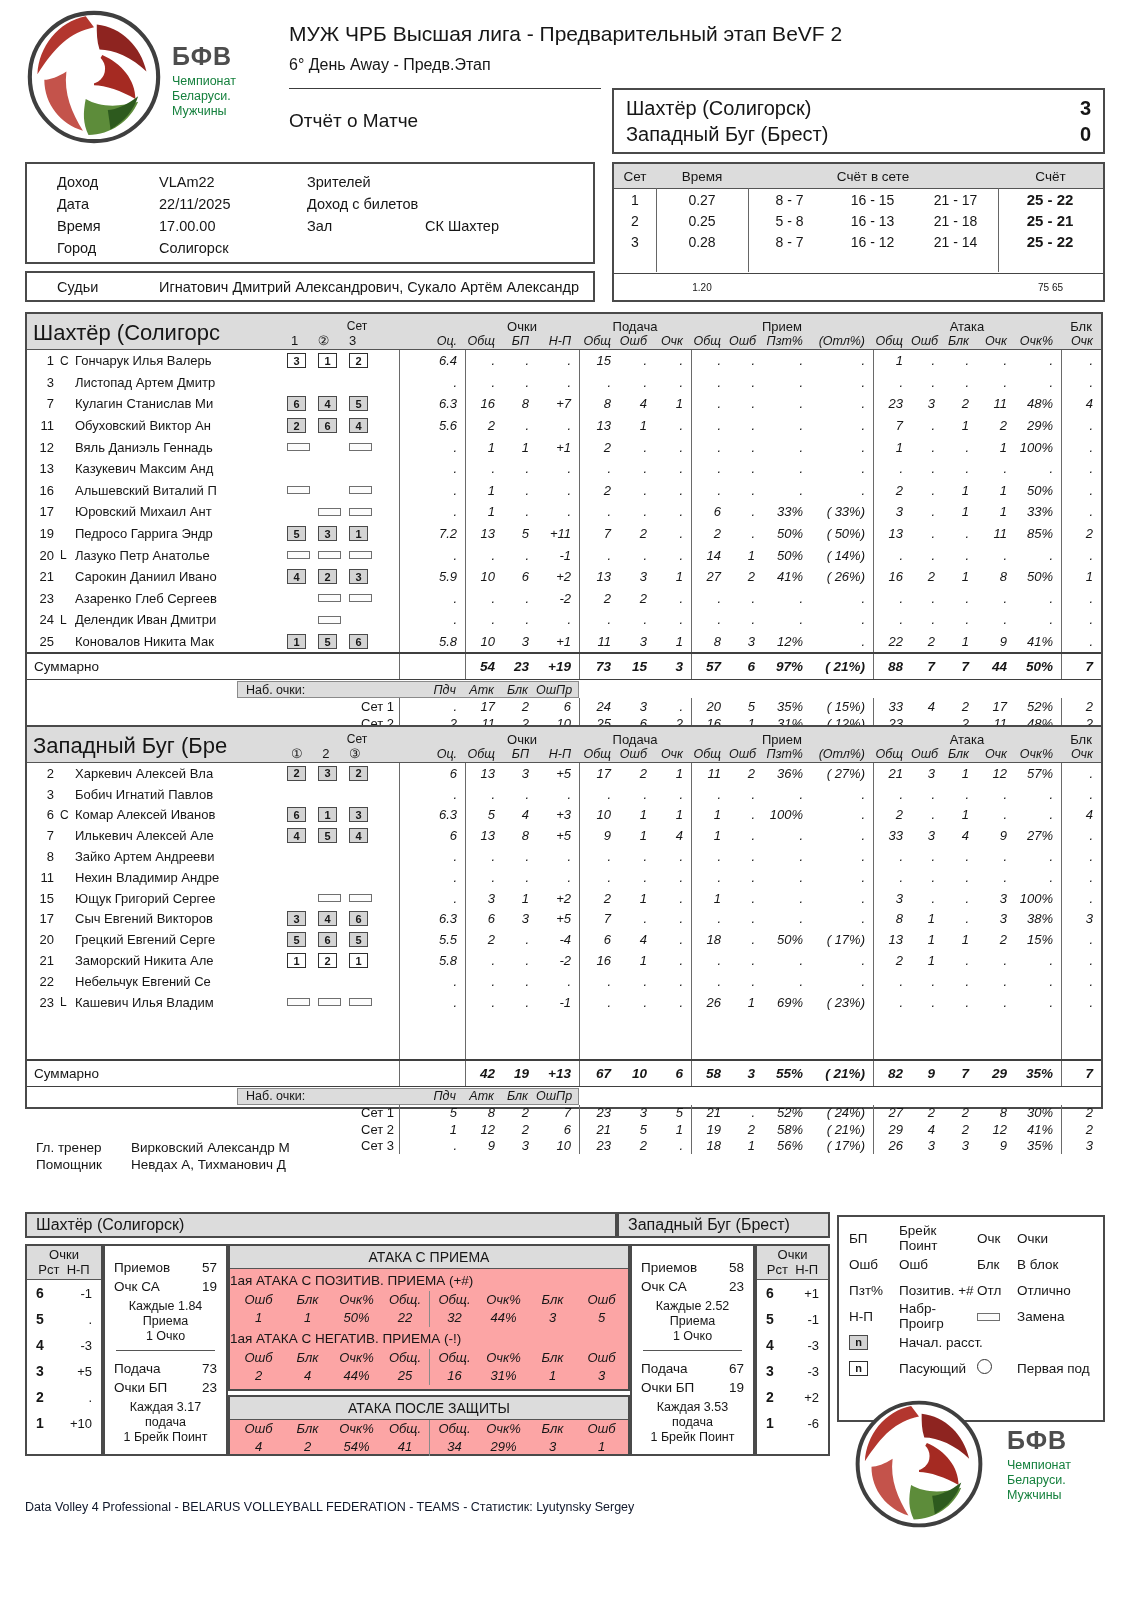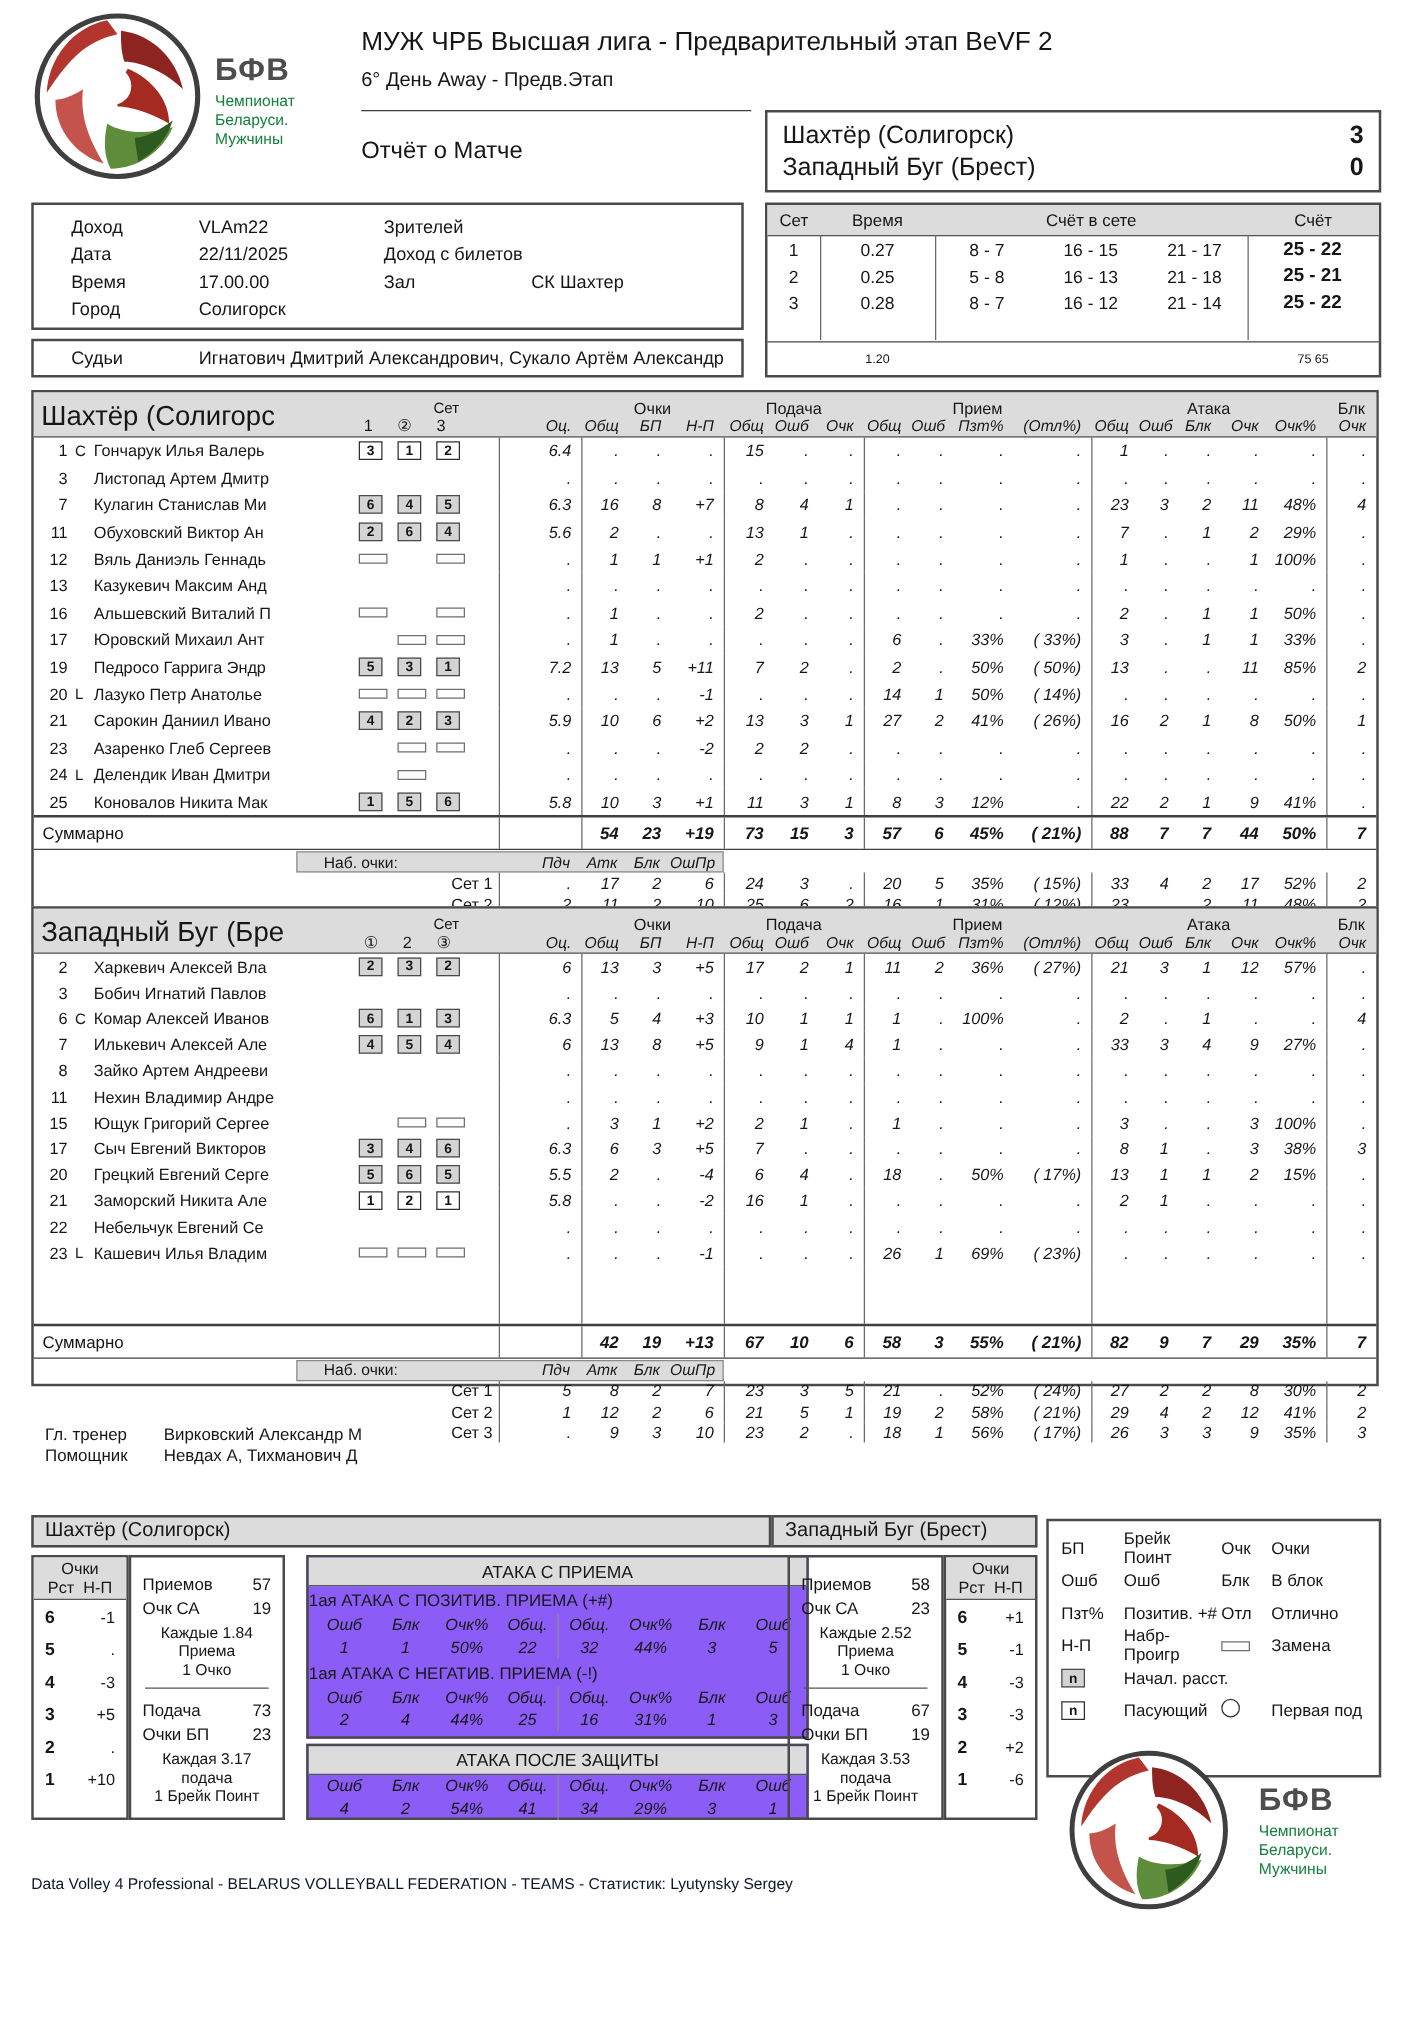--- a/index.html
+++ b/index.html
@@ -69,21 +69,21 @@
   .dc{flex:none;box-sizing:border-box;display:flex;align-items:center;justify-content:flex-end;
       padding-right:8px;white-space:nowrap;overflow:hidden}
   .bl{border-left:1px solid #6a6a6a}
   .sumrow{display:flex;height:25px;align-items:stretch;font-weight:bold;font-size:13.5px;
           border-top:2px solid #3f3f3f;border-bottom:1px solid #3f3f3f}
   .sum-label{width:372px;flex:none;box-sizing:border-box;padding-left:7px;display:flex;align-items:center;font-weight:normal;font-size:13.5px}
   .nabarea{position:relative;padding:1px 0 4px 0;min-height:86px}
   .nabhead{display:flex;height:17px;font-size:12.5px;align-items:stretch}
   .nab-spacer{width:210px;flex:none}
   .nab-box{display:flex;background:#dcdcdc;border:1px solid #8a8a8a;box-sizing:border-box;align-items:center}
-  .nab-label{width:160px;flex:none;box-sizing:border-box;padding-left:21px}
+  .nab-label{width:160px;flex:none;box-sizing:border-box;padding-left:8px}
   .srow{display:flex;height:16.5px;align-items:stretch;font-size:13px}
   .srow-label{width:372px;flex:none;box-sizing:border-box;text-align:right;padding-right:5px;display:flex;align-items:center;justify-content:flex-end}
   .coaches{position:absolute;left:9px;bottom:4px;font-size:13.5px;line-height:17.5px}
   .coach-lbl{display:inline-block;width:95px}
   
   .bottom{position:absolute;left:25px;top:1212px;width:1080px;height:290px}
   .bt-hdr{position:absolute;top:0;height:26px;background:#dcdcdc;border:2px solid #4a4a4a;box-sizing:border-box;
           font-size:16px;display:flex;align-items:center;padding-left:9px}
   .bt-home-hdr{left:0;width:592px}
   .bt-away-hdr{left:592px;width:213px}
@@ -91,21 +91,21 @@
   .pts-home{left:0}.pts-away{left:730px;width:75px}
   .pts-head{background:#dcdcdc;border-bottom:1px solid #555;text-align:center;padding:1px 0 2px;line-height:15px;font-size:13px}
   .pts-row{display:flex;height:26px;align-items:center;padding:0 9px;justify-content:space-between}
   .pts-r{font-weight:bold;font-size:14px}
   .stats-box{position:absolute;top:32px;width:125px;height:212px;border:2px solid #4a4a4a;box-sizing:border-box;
              padding-top:12px;font-size:13.5px}
   .stats-home{left:78px}.stats-away{left:605px}
   .stat-line{display:flex;justify-content:space-between;padding:0 9px;height:19px;align-items:center}
   .stat-note{text-align:center;font-size:12.5px;line-height:15px;margin:3px 0 6px}
   .stat-hr{border-top:1px solid #555;margin:5px 11px 8px}
-  .atk-box{position:absolute;left:220px;width:402px;border:2px solid #4a4a4a;box-sizing:border-box;background:#8b5cf6}
+  .atk-box{position:absolute;left:203px;width:402px;border:2px solid #4a4a4a;box-sizing:border-box;background:#fca5a5}
   .atk1{top:32px;height:147px}.atk2{top:183px;height:61px}
   .atk-title{background:#dcdcdc;border-bottom:1px solid #555;text-align:center;font-size:14px;height:22px;line-height:22px}
   .atk-sub{text-align:left;font-size:13.5px;margin-top:4px;height:18px}
   .atk-cols,.atk-vals{display:flex;padding:0 4px}
   .ac{width:49px;flex:none;text-align:center;font-size:13px;height:18px;line-height:18px;box-sizing:border-box}
   .atk-cols i:nth-of-type(4),.atk-vals i:nth-of-type(4){border-right:1px solid #8a8a8a}
   .legend{position:absolute;left:812px;top:3px;width:268px;height:207px;border:2px solid #4a4a4a;box-sizing:border-box;
           padding:8px 6px 0 10px;font-size:13.5px}
   .lg-row{display:flex;height:26px;align-items:center}
   .lg-a{width:50px;flex:none}.lg-b{flex:1}.lg-c{width:40px;flex:none}.lg-d{width:80px;flex:none}
@@ -756,21 +756,21 @@
     <span class="sum-label">Суммарно</span>
     <i class="dc d0 bl"></i>
       <i class="dc d1 bl">54</i>
       <i class="dc d2">23</i>
       <i class="dc d3">+19</i>
       <i class="dc d4 bl">73</i>
       <i class="dc d5">15</i>
       <i class="dc d6">3</i>
       <i class="dc d7 bl">57</i>
       <i class="dc d8">6</i>
-      <i class="dc d9">45%</i>
+      <i class="dc d9">97%</i>
       <i class="dc d10">( 21%)</i>
       <i class="dc d11 bl">88</i>
       <i class="dc d12">7</i>
       <i class="dc d13">7</i>
       <i class="dc d14">44</i>
       <i class="dc d15">50%</i>
       <i class="dc d16 bl">7</i>
   </div>
   <div class="nabarea">
     <div class="nabhead">

